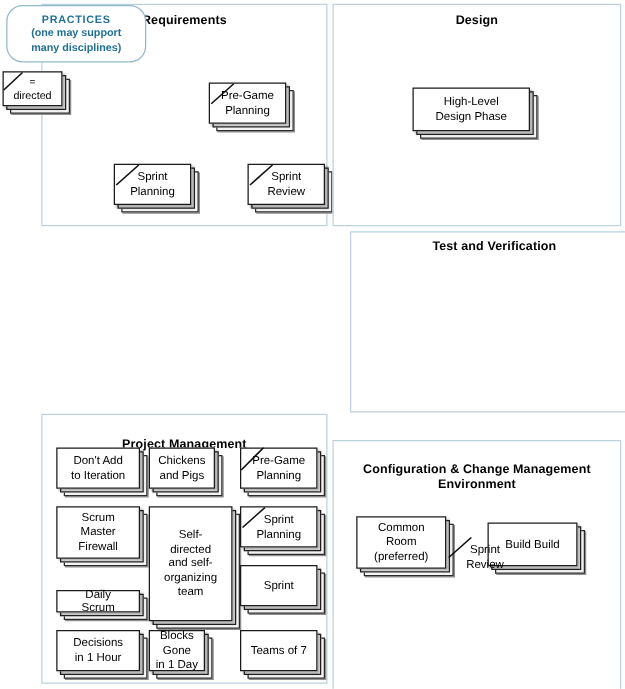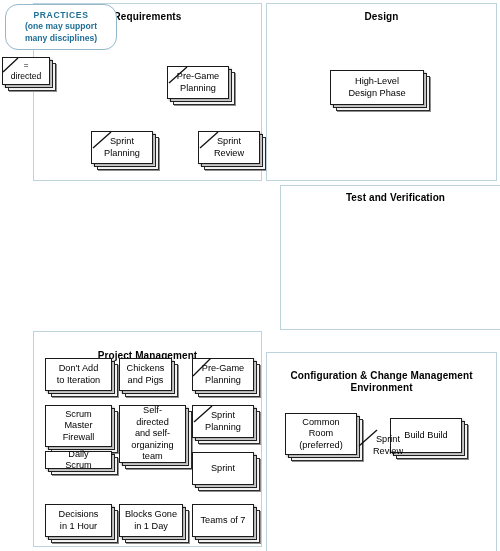--- a/index.html
+++ b/index.html
@@ -215,21 +215,21 @@
     </div>
 
     <div class="card" style="left:11px;top:73px;width:67px;height:42px;">
       <div class="layer l3"></div>
       <div class="layer l2"></div>
       <div class="layer l1"></div>
       <div class="face">Scrum
 Master
 Firewall</div>
     </div>
-    <div class="card" style="left:85px;top:73px;width:67px;height:58px;">
+    <div class="card" style="left:85px;top:73px;width:67px;height:92px;">
       <div class="layer l3"></div>
       <div class="layer l2"></div>
       <div class="layer l1"></div>
       <div class="face">Self-
 directed
 and self-
 organizing
 team</div>
     </div>
     <div class="card" style="left:158px;top:73px;width:62px;height:33px;">
@@ -238,42 +238,42 @@
       <div class="layer l1"></div>
       <div class="slash">
         <svg viewBox="0 0 31 33" preserveAspectRatio="none">
             <line x1="2" y1="17" x2="20" y2="1" stroke="#111" stroke-width="1.3"></line>
           </svg>
       </div>
       <div class="face">Sprint
 Planning</div>
     </div>
 
-    <div class="card" style="left:11px;top:119px;width:67px;height:18px;">
+    <div class="card" style="left:11px;top:140px;width:67px;height:18px;">
       <div class="layer l3"></div>
       <div class="layer l2"></div>
       <div class="layer l1"></div>
       <div class="face">Daily
 Scrum</div>
     </div>
     <div class="card" style="left:158px;top:120px;width:62px;height:33px;">
       <div class="layer l3"></div>
       <div class="layer l2"></div>
       <div class="layer l1"></div>
       <div class="face">Sprint</div>
     </div>
 
     <div class="card" style="left:11px;top:172px;width:67px;height:33px;">
       <div class="layer l3"></div>
       <div class="layer l2"></div>
       <div class="layer l1"></div>
       <div class="face">Decisions
 in 1 Hour</div>
     </div>
-    <div class="card" style="left:85px;top:172px;width:64px;height:33px;">
+    <div class="card" style="left:85px;top:172px;width:45px;height:33px;">
       <div class="layer l3"></div>
       <div class="layer l2"></div>
       <div class="layer l1"></div>
       <div class="face">Blocks Gone
 in 1 Day</div>
     </div>
     <div class="card" style="left:158px;top:172px;width:62px;height:33px;">
       <div class="layer l3"></div>
       <div class="layer l2"></div>
       <div class="layer l1"></div>

